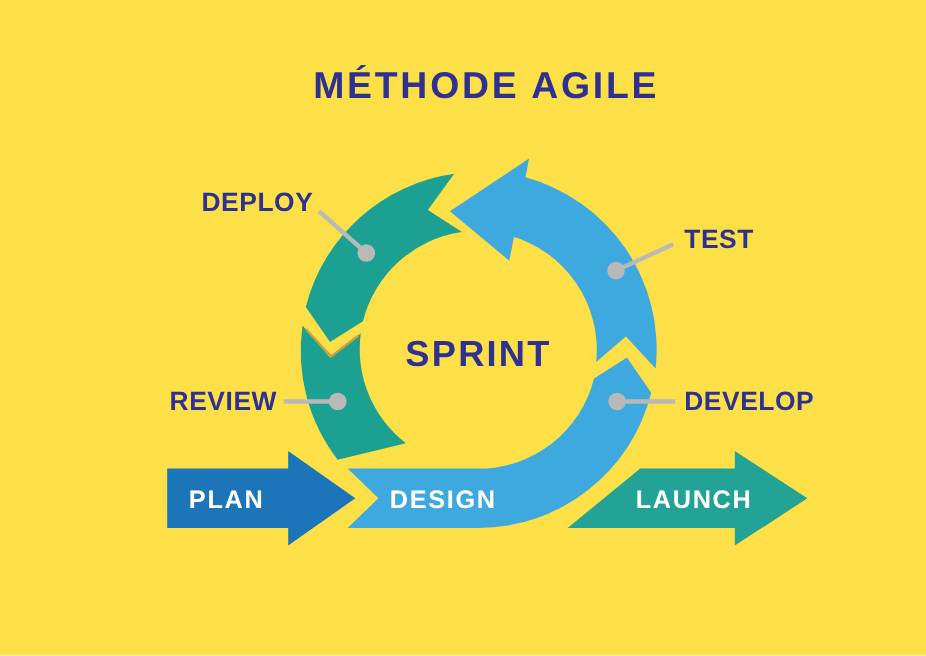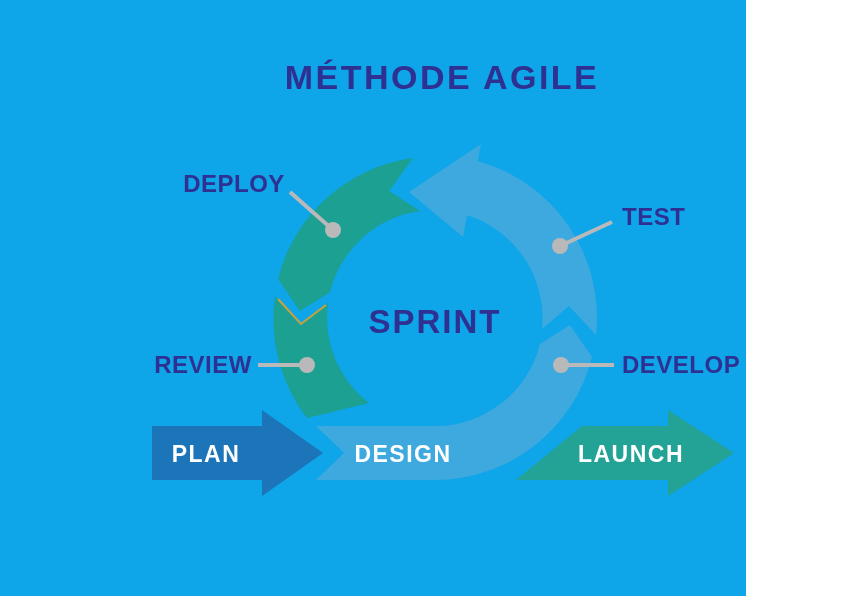--- a/index.html
+++ b/index.html
@@ -1,17 +1,17 @@
 <!DOCTYPE html>
 <html><head>
 <meta charset="utf-8">
 <style>
   html,body{margin:0;padding:0;background:#fff;}
   .stage{
-    width:746px;height:596px;position:relative;overflow:hidden;background:#0ea5e9;
+    width:842px;height:596px;position:relative;overflow:hidden;background:#fde047;
     font-family:"Liberation Sans", sans-serif;
     text-decoration:underline;
   }
   svg text{font-family:"Liberation Sans", sans-serif;}
   .t-title {font-size:34px;font-weight:800;letter-spacing:2.5px;}
   .t-sprint{font-size:33px;font-weight:800;letter-spacing:2px;}
   .t-stage {font-size:24px;font-weight:800;letter-spacing:0.5px;}
   .t-band  {font-size:23px;font-weight:700;letter-spacing:1.5px;}
 </style>
 </head>

